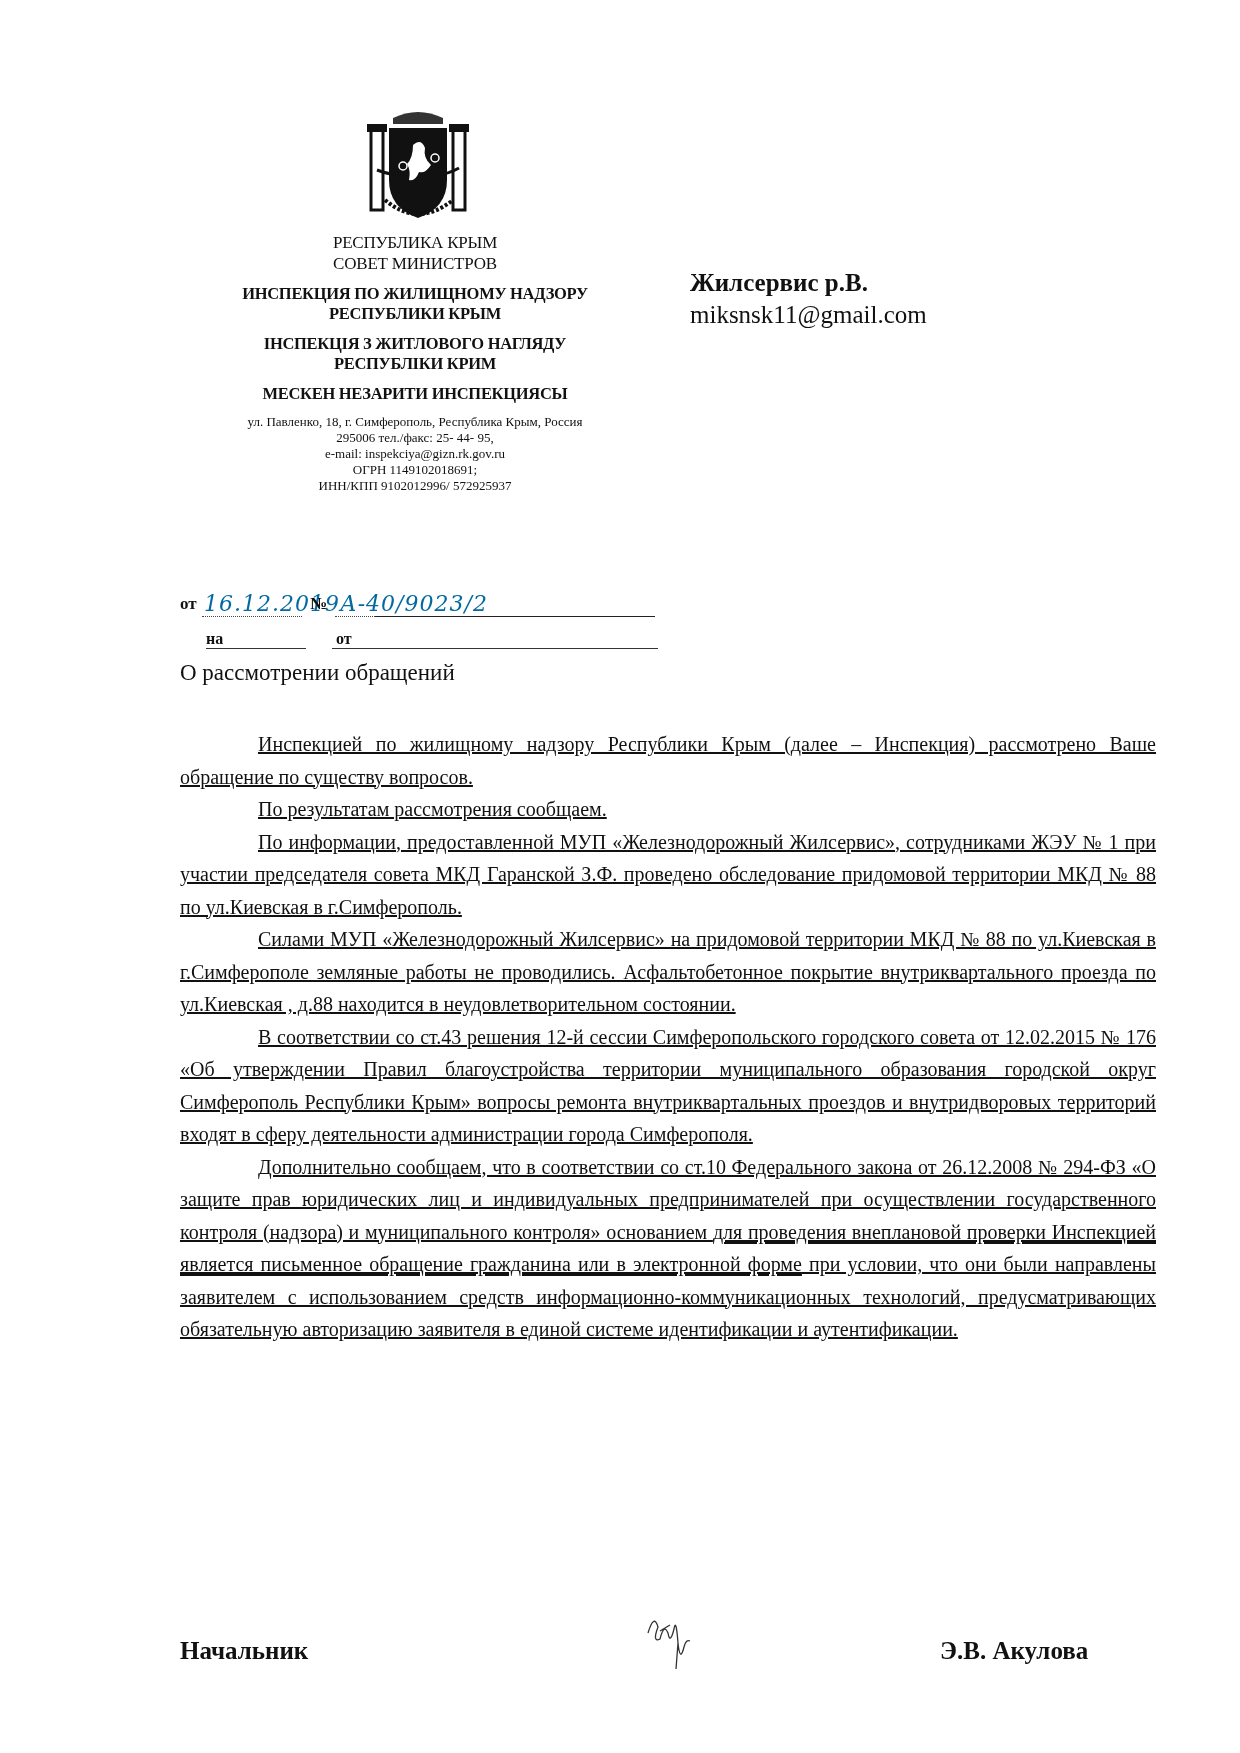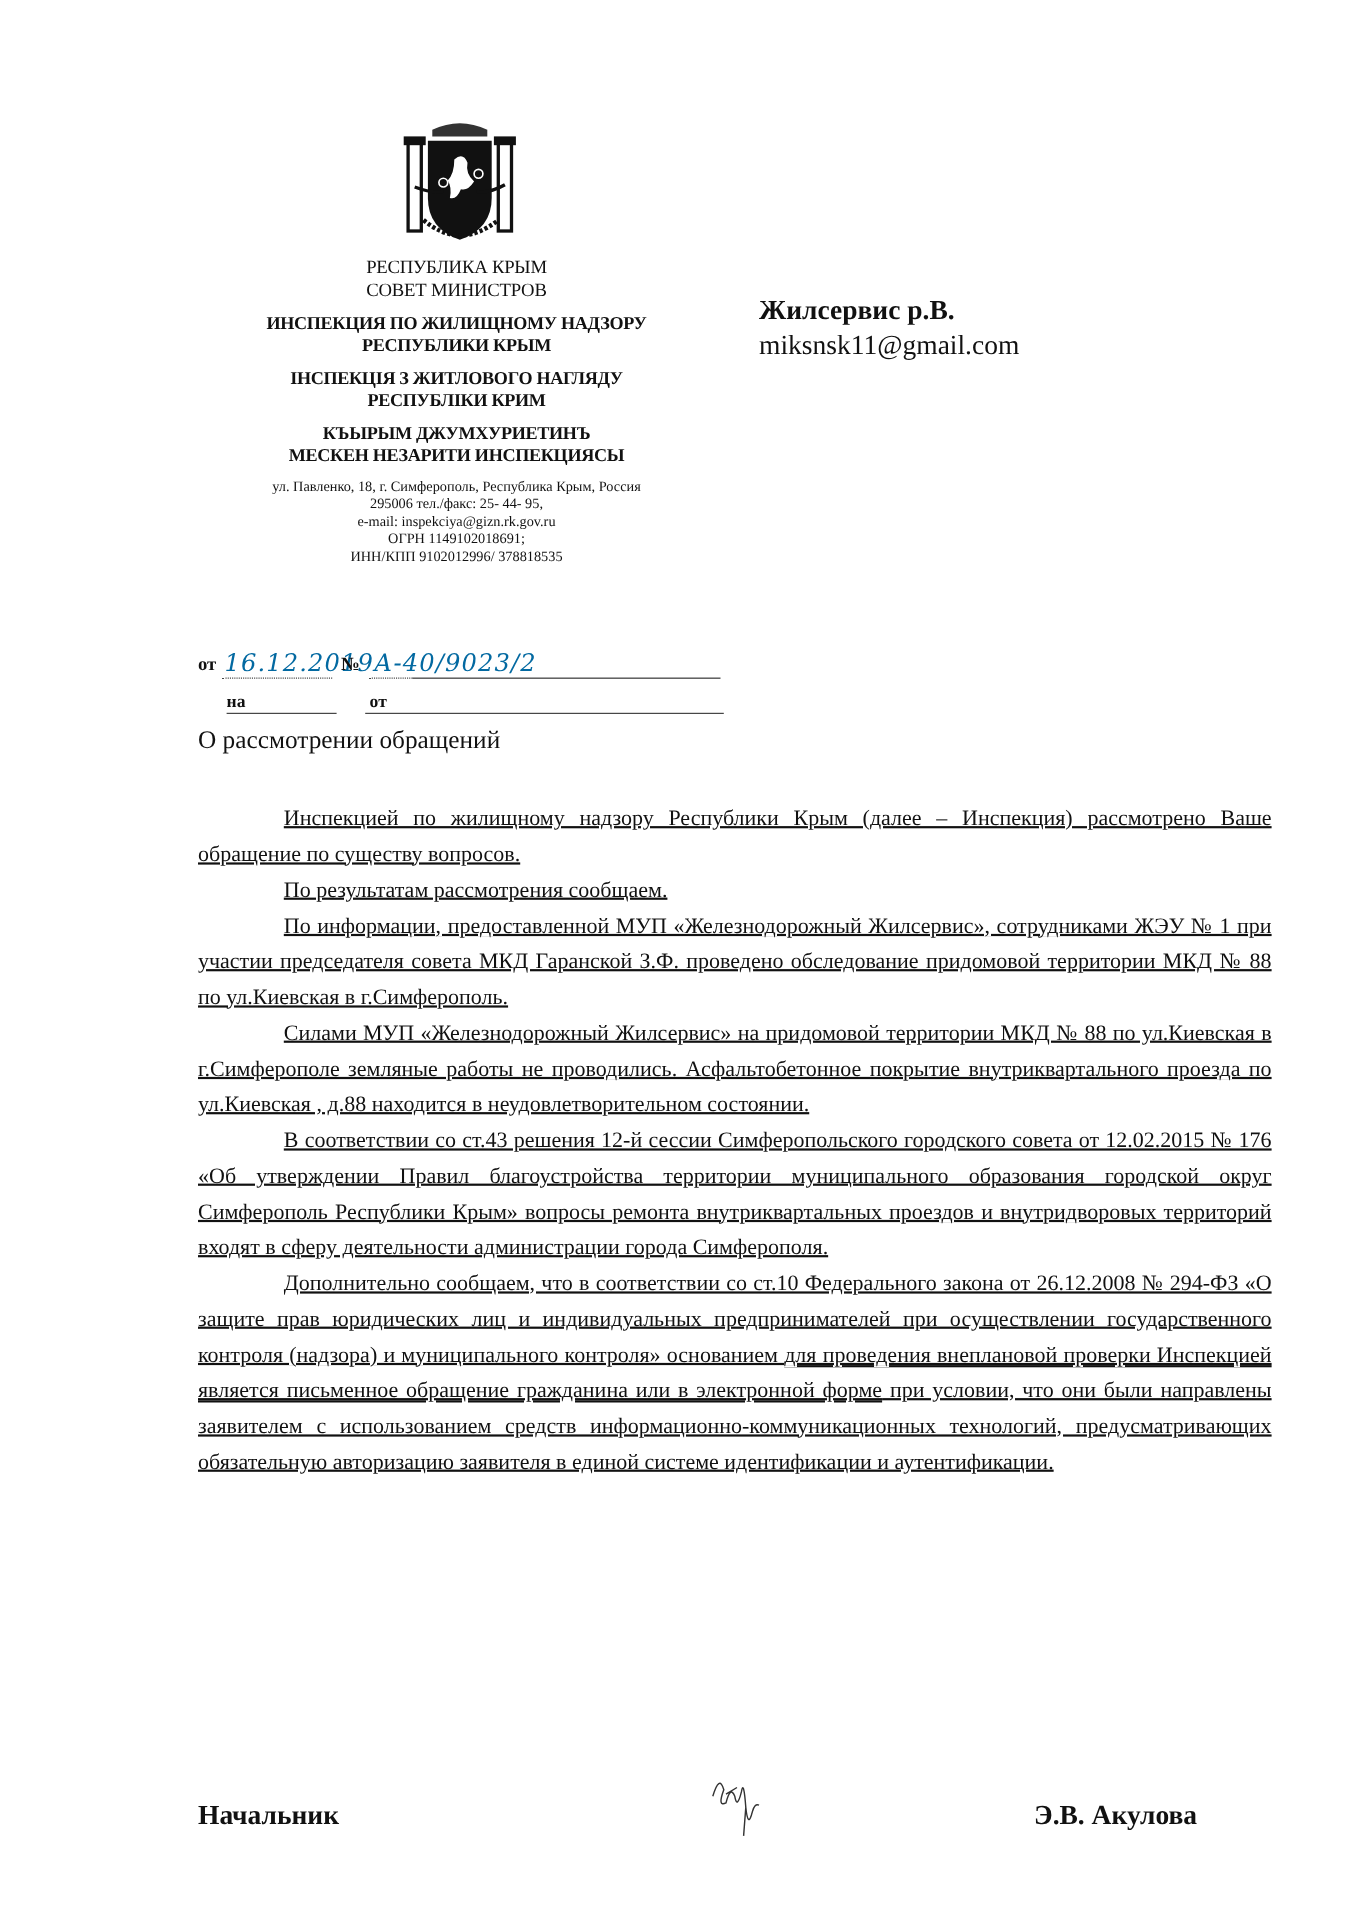--- a/index.html
+++ b/index.html
@@ -61,28 +61,27 @@
   <div class="letterhead">
     <div class="lh-line">РЕСПУБЛИКА КРЫМ</div>
     <div class="lh-line">СОВЕТ МИНИСТРОВ</div>
     <div class="lh-gap"></div>
     <div class="lh-bold">ИНСПЕКЦИЯ ПО ЖИЛИЩНОМУ НАДЗОРУ</div>
     <div class="lh-bold">РЕСПУБЛИКИ КРЫМ</div>
     <div class="lh-gap"></div>
     <div class="lh-bold">ІНСПЕКЦІЯ З ЖИТЛОВОГО НАГЛЯДУ</div>
     <div class="lh-bold">РЕСПУБЛІКИ КРИМ</div>
     <div class="lh-gap"></div>
-    <div class="lh-bold">КЪЫРЫМ ДЖУМХУРИЕТИНЪ</div>
     <div class="lh-bold">МЕСКЕН НЕЗАРИТИ ИНСПЕКЦИЯСЫ</div>
     <div class="lh-gap"></div>
     <div class="lh-small">ул. Павленко, 18, г. Симферополь, Республика Крым, Россия</div>
     <div class="lh-small">295006 тел./факс: 25- 44- 95,</div>
     <div class="lh-small">e-mail: inspekciya@gizn.rk.gov.ru</div>
     <div class="lh-small">ОГРН 1149102018691;</div>
-    <div class="lh-small">ИНН/КПП  9102012996/ 378818535</div>
+    <div class="lh-small">ИНН/КПП  9102012996/ 572925937</div>
   </div>
 
   <div class="recipient">
     <div class="name">Жилсервис р.В.</div>
     <div>miksnsk11@gmail.com</div>
   </div>
 
   <div class="regline">
     <span class="lbl" style="left:0;">от</span>
     <span class="ul dot" style="left:22px; width:100px;"></span>

